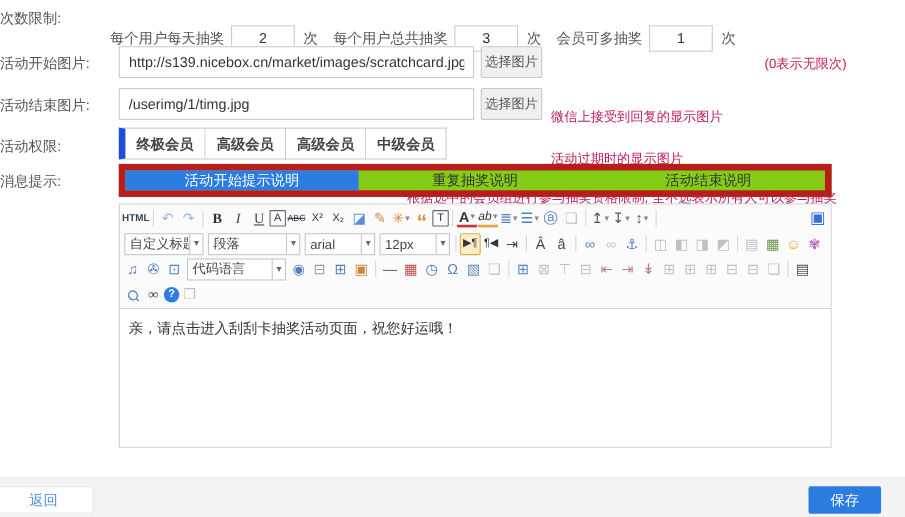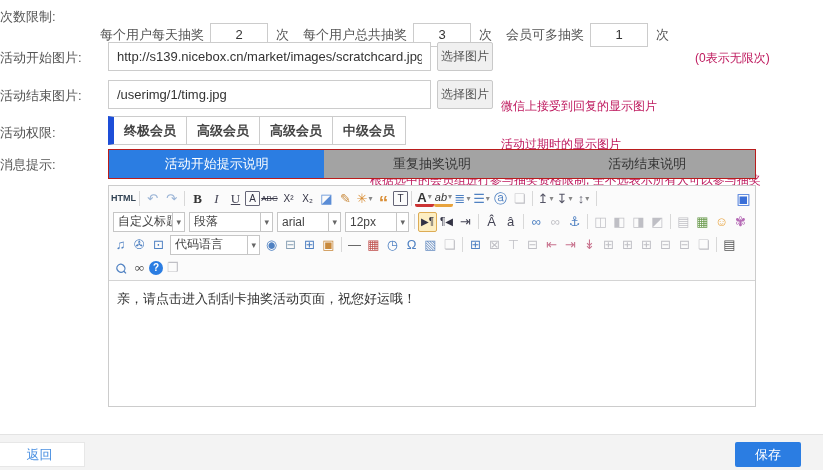--- a/index.html
+++ b/index.html
@@ -26,21 +26,21 @@
   
   .text-input { left:108px; width:323px; height:29px; border:1px solid #ccc; font-size:13px; color:#333; padding:0 8px; outline:none; }
   .pick-btn { left:437px; width:56px; height:29px; background:#f0f0f0; border:1px solid #c9c9c9; color:#555; font-size:12px; text-align:center; line-height:27px; cursor:pointer; border-radius:2px; }
 
   
   #perm-group { left:108px; top:116px; display:flex; }
   #perm-group .opt { min-width:64px; height:29px; padding:0 10px; background:#fff; border:1px solid #ccc; border-left:none; font-size:13px; font-weight:600; color:#444; display:flex; align-items:center; justify-content:center; cursor:pointer; white-space:nowrap; }
   #perm-group .opt:first-child { border-left:6px solid #1d4ed8; }
 
   
-  #tab-bar { left:108px; top:149px; width:648px; height:30px; display:flex; border:1px solid #b91c1c; background:#a3a3a3;justify-content:flex-end; }
+  #tab-bar { left:108px; top:149px; width:648px; height:30px; display:flex; border:6px solid #b91c1c; background:#84cc16;justify-content:flex-end; }
   #tab-bar .tab { flex:1; display:flex; align-items:center; justify-content:center; font-size:13px; color:#333; cursor:pointer; white-space:nowrap; }
   #tab-bar .tab.active { background:#2b7de2; color:#fff; }
 
   
   #editor { left:108px; top:185px; width:648px; height:222px; border:1px solid #ccc; display:flex; flex-direction:column; }
   #toolbar { background:#fbfbfb; border-bottom:1px solid #d4d4d4; padding:1px 2px; }
   .trow { display:flex; align-items:center; height:23px; overflow:hidden; }
   .ti { display:inline-flex; align-items:center; justify-content:center; min-width:19px; height:20px; font-size:13px; color:#445; border-radius:2px; cursor:pointer; flex:none; line-height:1; }
   .ti.dis { opacity:.32; }
   .ti.act { background:#fdeec2; border:1px solid #ddac55; }

